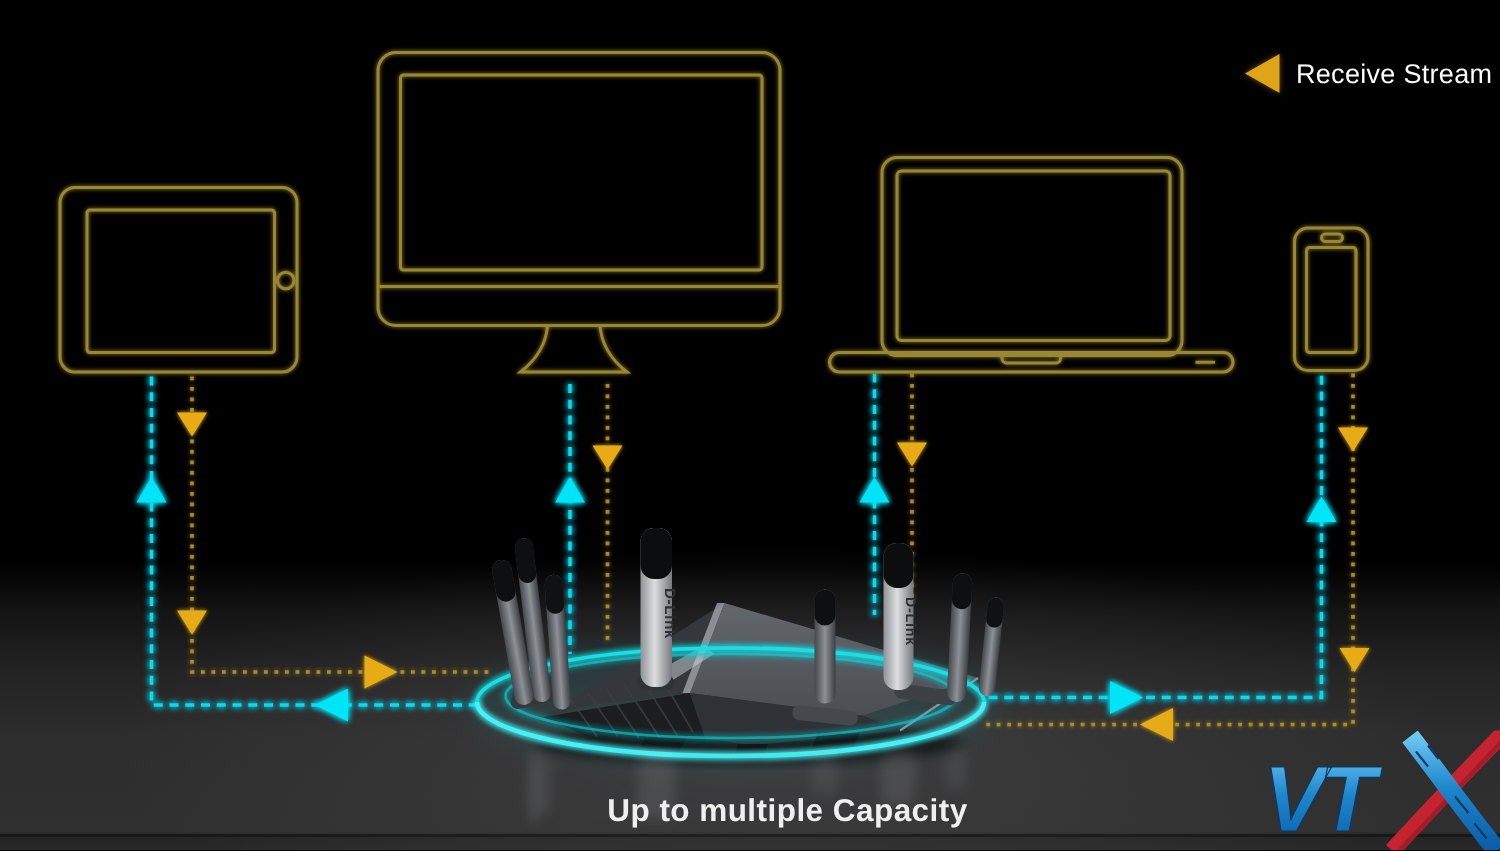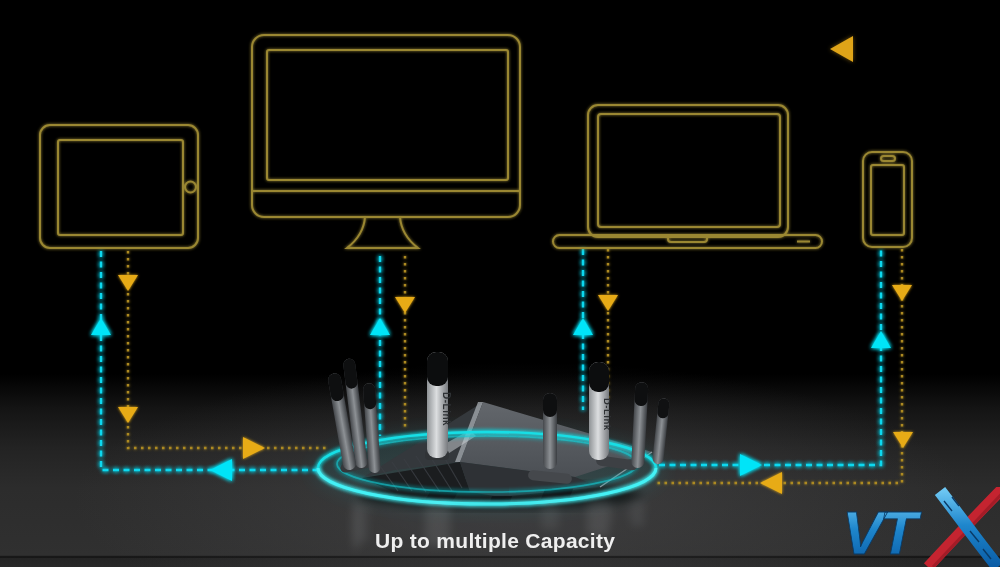--- a/index.html
+++ b/index.html
@@ -10,21 +10,21 @@
       radial-gradient(ellipse 620px 190px at 52% 88%, rgba(78,78,80,0.50), rgba(0,0,0,0) 72%),
       linear-gradient(180deg,#000 0%,#000 66%,#141414 72%,#232323 79%,#2c2c2c 86%,#303030 97.8%,#242424 98.2%,#292929 100%);
   }
   .scene-svg{position:absolute;left:0;top:0;}
   .legend{position:absolute;left:830px;top:36px;display:flex;flex-direction:column;gap:17px;}
   .legend-row{display:flex;align-items:center;gap:11px;}
   .tri{width:0;height:0;display:inline-block;}
   .tri-right{border-top:13px solid transparent;border-bottom:13px solid transparent;border-left:23px solid #00dff2;filter:drop-shadow(0 0 2px rgba(0,223,242,.6));}
   .tri-left{border-top:13px solid transparent;border-bottom:13px solid transparent;border-right:23px solid #dfa418;filter:drop-shadow(0 0 2px rgba(223,164,24,.5));}
   .legend-label{color:#fbfbfb;font-size:18px;letter-spacing:.2px;white-space:nowrap;}
-  .caption{position:absolute;left:375px;top:529px;width:300px;color:#efefef;font-size:21px;font-weight:600;letter-spacing:.3px;}
+  .caption{position:absolute;left:375px;top:529px;width:300px;text-align:center;color:#efefef;font-size:21px;font-weight:600;letter-spacing:.3px;}
   .floor-seam{position:absolute;left:0;top:556px;width:100%;height:2px;background:rgba(0,0,0,.35);}
   .logo{position:absolute;left:842px;top:487px;}
 </style>
 </head>
 <body>
 
 <div class="stage">
 
   <svg class="scene-svg" width="1000" height="567" viewBox="0 0 1000 567">
     <defs>
@@ -207,20 +207,21 @@
         <rect x="589" y="500" width="20" height="36" fill="#c4c8cc"></rect>
         <rect x="631" y="498" width="13" height="28" fill="#9aa0a5"></rect>
         <ellipse cx="356" cy="525" rx="4" ry="26" fill="#e5e9ec" opacity="0.9"></ellipse>
       </g>
     </g>
   </svg>
 
   <div class="legend">
     <div class="legend-row">
       <span class="tri tri-left"></span>
+      <span class="legend-label">Receive Stream</span>
     </div>
   </div>
 
   <div class="floor-seam"></div>
   <div class="caption">Up to multiple Capacity</div>
 
   <svg class="logo" width="175" height="80" viewBox="0 0 175 80">
     <defs>
       <linearGradient id="vtGrad" x1="0" y1="0" x2="0" y2="1">
         <stop offset="0" stop-color="#6cc6f2"></stop>

